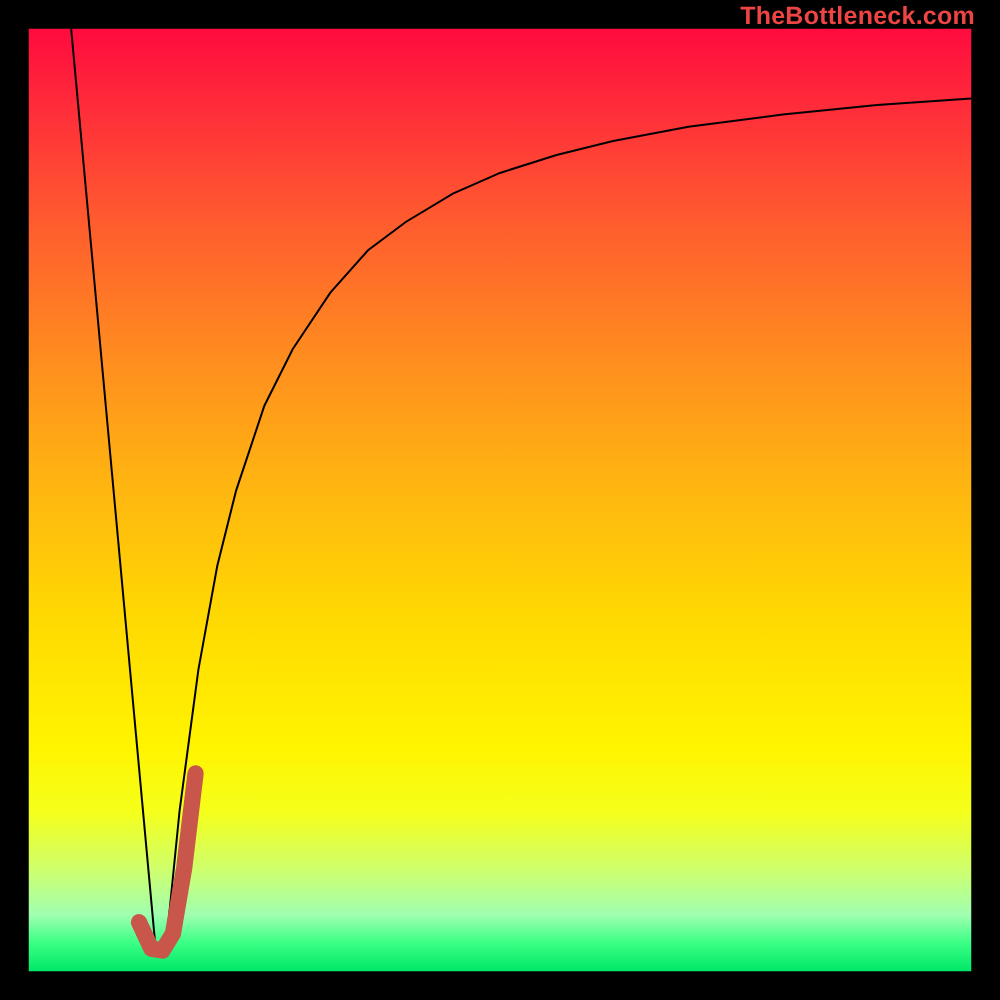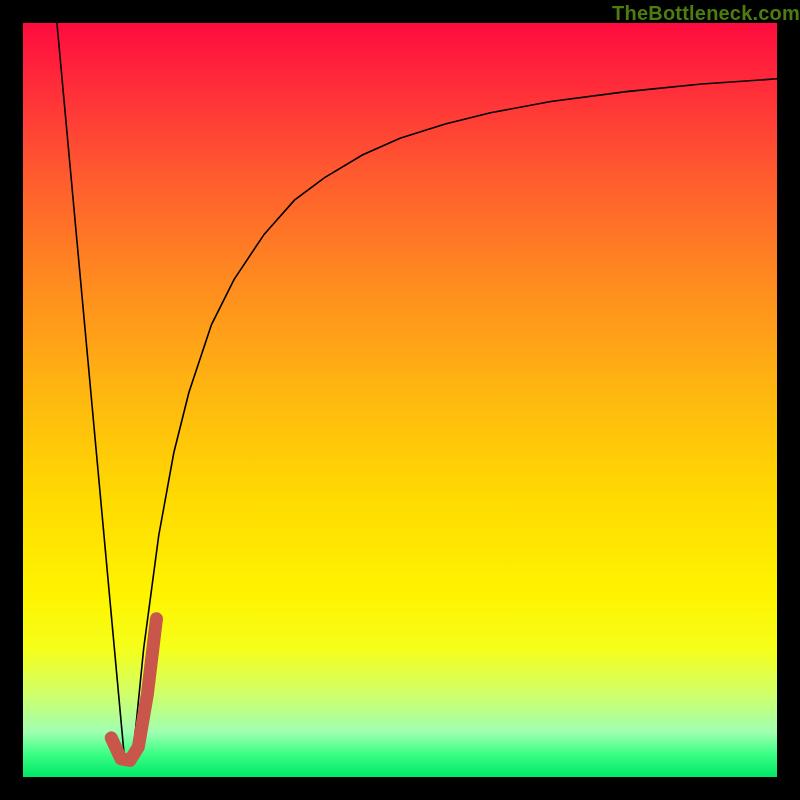--- a/index.html
+++ b/index.html
@@ -27,25 +27,25 @@
       #f5ff1a 83%,
       #d0ff6a 89%,
       #a0ffb0 94%,
       #3aff84 97%,
       #00e768 100%
     );
   }
   .watermark {
     position: absolute;
     top: 2px;
-    right: 0;
+    right: 20px;
     font-family: Arial, Helvetica, sans-serif;
     font-size: 20px;
     font-weight: 600;
-    color: #4d7c0f;
+    color: #ef4444;
     letter-spacing: 0.2px;
     user-select: none;
     text-align: center;
   }
   svg.curves {
     position: absolute;
     left: 0;
     top: 0;
     width: 754px;
     height: 754px;

